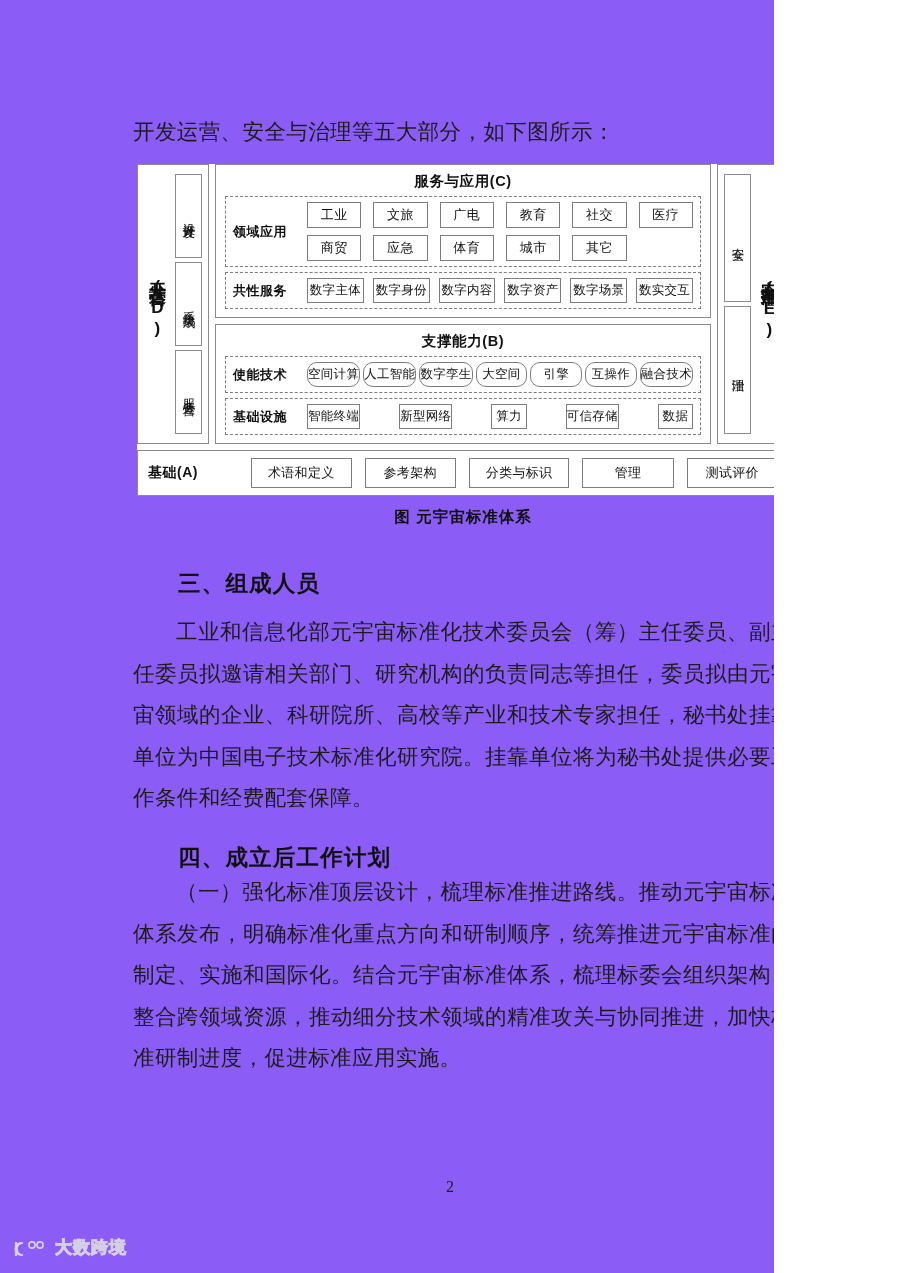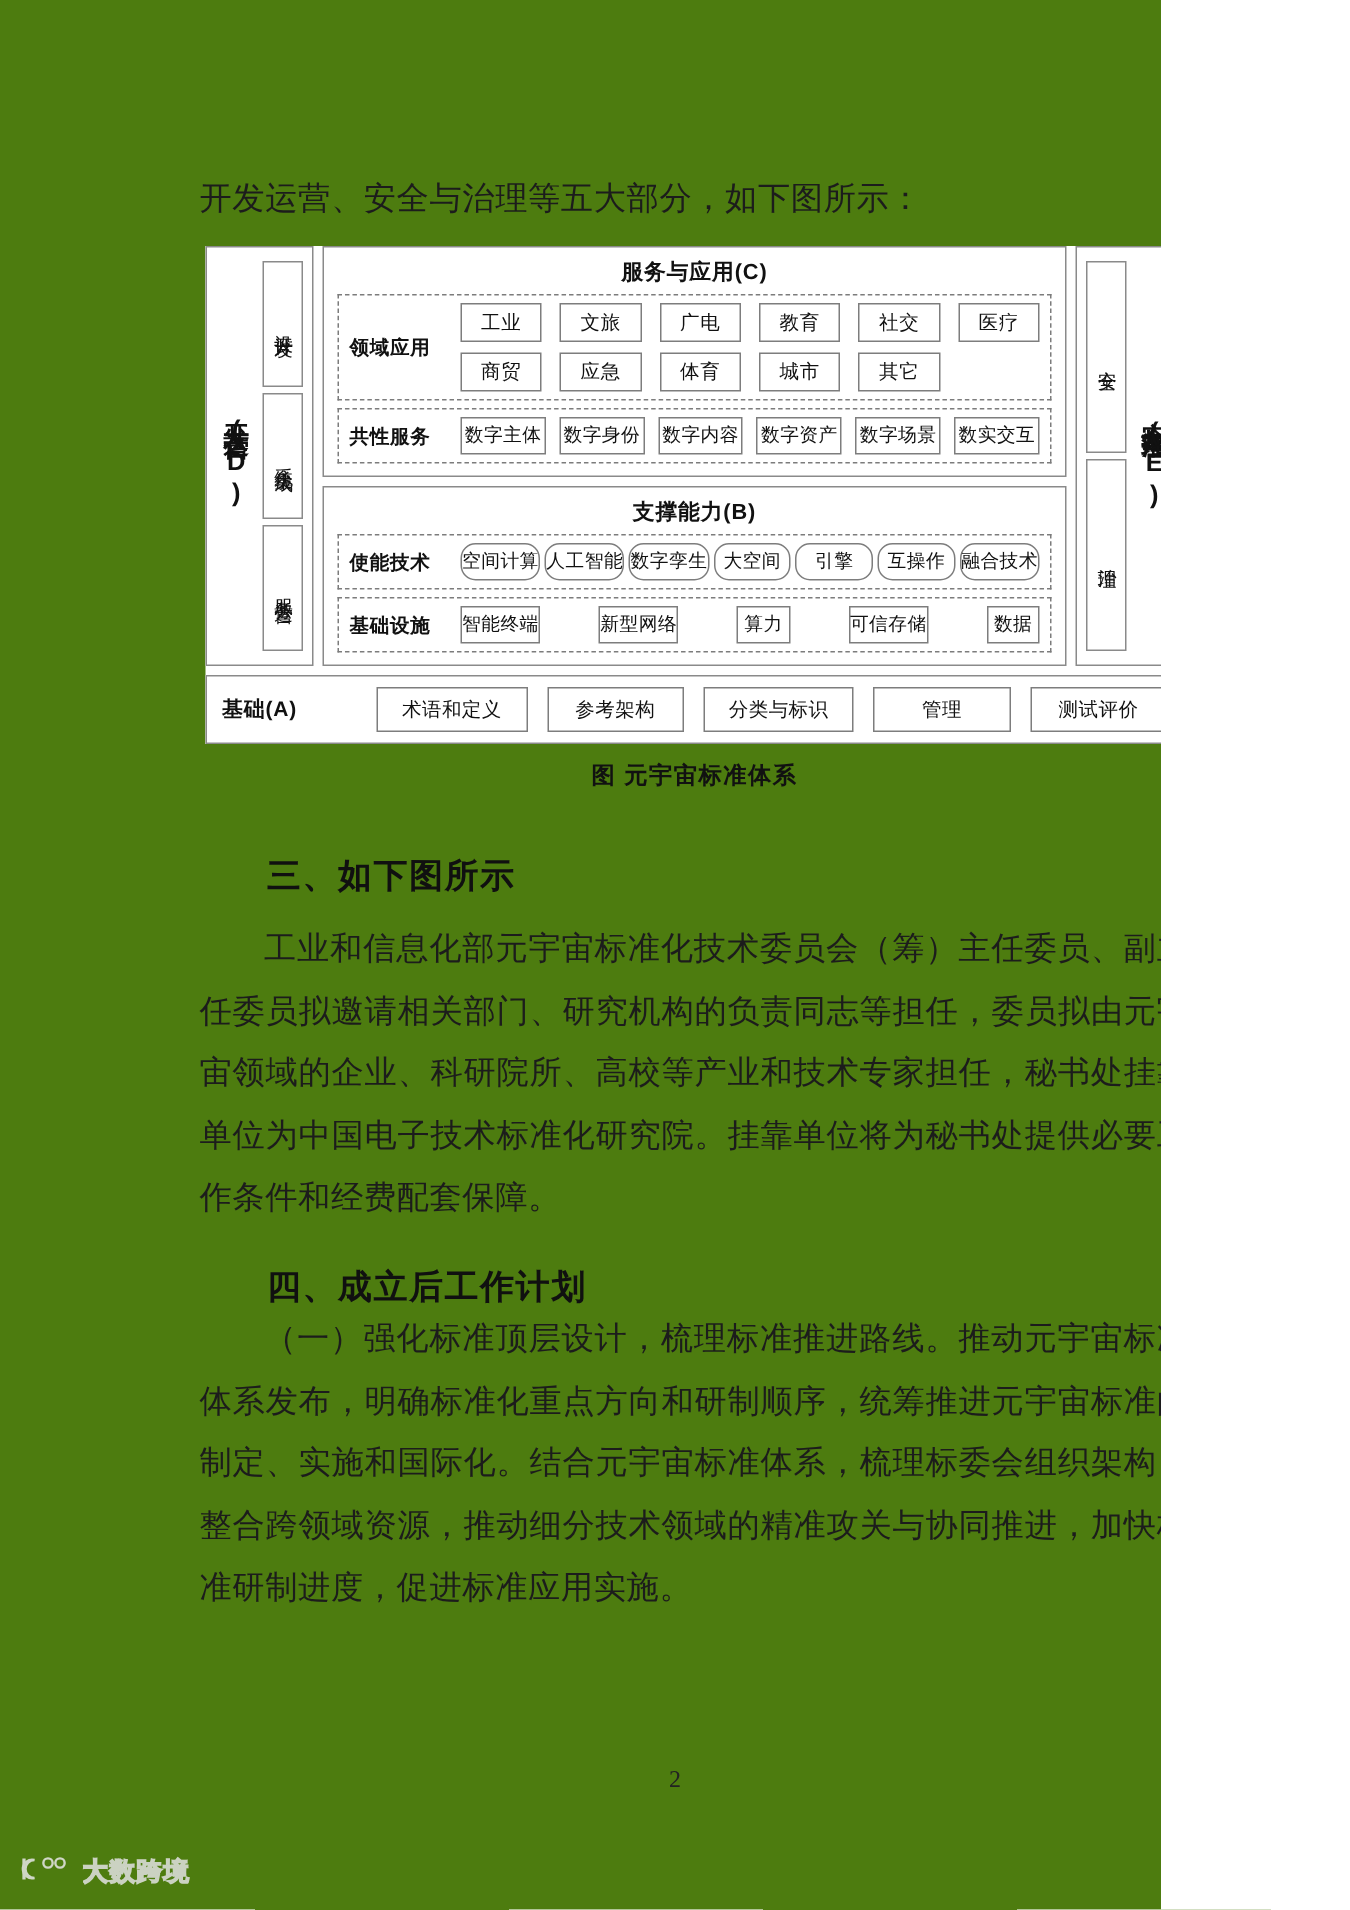--- a/index.html
+++ b/index.html
@@ -4,21 +4,21 @@
 <style>
   html, body {
     margin: 0;
     padding: 0;
     background: #ffffff;
   }
   .page {
     position: relative;
     width: 774px;
     height: 1273px;
-    background: #4d7c0f;
+    background: #8b5cf6;
     font-family: "Liberation Serif", "DejaVu Serif", serif;
     overflow: hidden;
   }
 
   
   .body-text {
     position: absolute;
     left: 133px;
     width: 660px;
     font-size: 21.5px;
@@ -284,21 +284,21 @@
     text-align: center;
     font-size: 16px;
     color: #222;
     font-family: "Liberation Serif", serif;
   }
   .watermark {
     position: absolute;
     left: 14px;
     top: 1236px;
     display: flex;
-    align-items: flex-start;
+    align-items: flex-end;
     gap: 7px;
     opacity: 0.85;
   }
   .wm-logo {
     width: 34px;
     height: 20px;
     position: relative;
   }
   .wm-text {
     font-family: "Liberation Sans", "DejaVu Sans", sans-serif;
@@ -425,21 +425,21 @@
           <div class="cell">管理</div>
           <div class="cell">测试评价</div>
         </div>
       </div>
 
     </div>
 
     <div class="fig-caption">图  元宇宙标准体系</div>
   </div>
 
-  <div class="heading h-members">三、如下图所示</div>
+  <div class="heading h-members">三、组成人员</div>
   <div class="body-text para p-members">工业和信息化部元宇宙标准化技术委员会（筹）主任委员、副主任委员拟邀请相关部门、研究机构的负责同志等担任，委员拟由元宇宙领域的企业、科研院所、高校等产业和技术专家担任，秘书处挂靠单位为中国电子技术标准化研究院。挂靠单位将为秘书处提供必要工作条件和经费配套保障。</div>
 
   <div class="heading h-plan">四、成立后工作计划</div>
   <div class="body-text para p-plan-1">（一）强化标准顶层设计，梳理标准推进路线。推动元宇宙标准体系发布，明确标准化重点方向和研制顺序，统筹推进元宇宙标准的制定、实施和国际化。结合元宇宙标准体系，梳理标委会组织架构，整合跨领域资源，推动细分技术领域的精准攻关与协同推进，加快标准研制进度，促进标准应用实施。</div>
 
   <div class="page-number">2</div>
 
   <div class="watermark">
     <div class="wm-logo">
       <svg width="34" height="20" viewBox="0 0 34 20" xmlns="http://www.w3.org/2000/svg">

